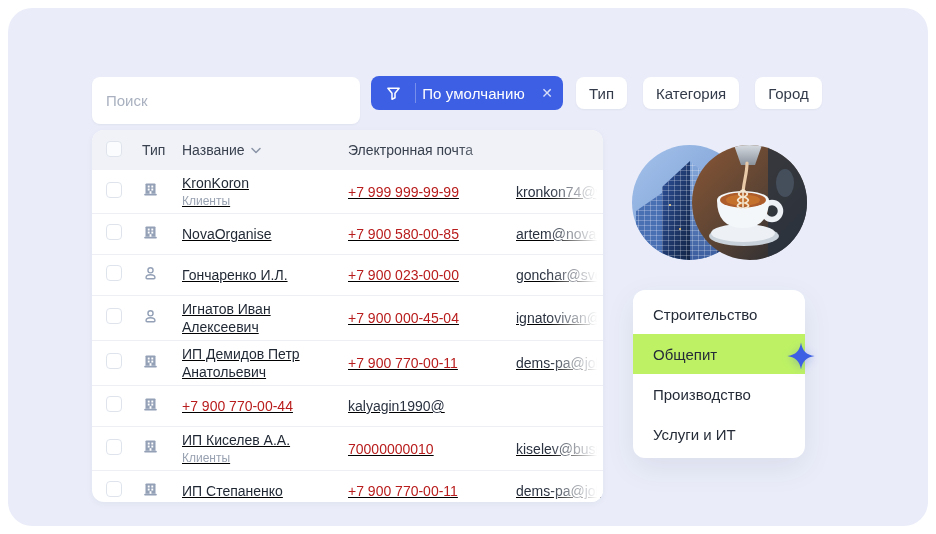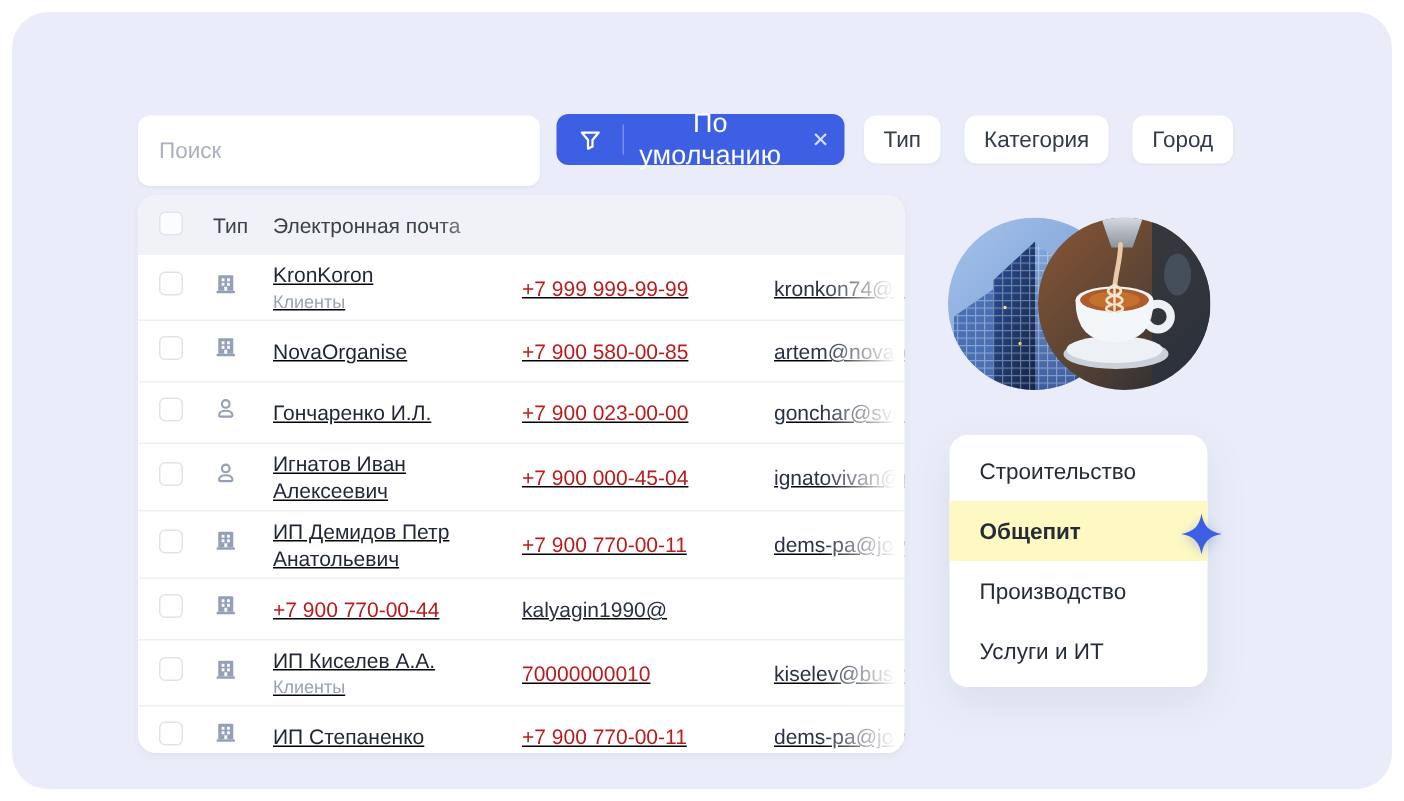--- a/index.html
+++ b/index.html
@@ -9,21 +9,21 @@
 
   
   .search-input { position:absolute; left:92px; top:77px; width:268px; height:47px; border:none; outline:none;
     border-radius:8px; background:#ffffff; padding:0 14px; font-size:15px; color:#2A3240;
     box-shadow:0 1px 2px rgba(25,35,60,.05); font-family:inherit; }
   .search-input::placeholder { color:#A9B1C0; }
   .chip { position:absolute; left:371px; top:76px; width:192px; height:34px; background:#3D5FE3; border-radius:8px;
     display:flex; align-items:center; color:#fff; }
   .chip-funnel { width:44px; display:flex; justify-content:center; align-items:center; cursor:pointer; }
   .chip-divider { width:1px; height:20px; background:rgba(255,255,255,.3); }
-  .chip-label { flex:1; text-align:center; font-size:18px; font-weight:500; letter-spacing:.1px; }
+  .chip-label { flex:1; text-align:center; font-size:15px; font-weight:500; letter-spacing:.1px; }
   .chip-close { width:32px; display:flex; justify-content:center; align-items:center; cursor:pointer;
     color:rgba(255,255,255,.8); font-size:14px; font-weight:700; }
   .filter-buttons { position:absolute; left:576px; top:77px; display:flex; gap:16px; }
   .fbtn { height:32px; padding:0 13px; border:none; border-radius:8px; background:#ffffff; color:#333B4A;
     font-size:15px; font-family:inherit; box-shadow:0 1px 2px rgba(25,35,60,.05); cursor:pointer; white-space:nowrap; }
 
   
   .table-card { position:absolute; left:92px; top:130px; width:511px; height:372px; background:#ffffff;
     border-radius:12px; overflow:hidden; box-shadow:0 2px 6px rgba(23,34,63,.05); }
   .thead, .trow { display:grid; grid-template-columns:36px 40px 166px 168px 1fr; padding-left:14px; align-items:center; }
@@ -47,21 +47,21 @@
     background:linear-gradient(90deg, rgba(255,255,255,0), #FFFFFF 90%); pointer-events:none; }
   .icon { display:inline-flex; }
 
   
   .avatar { position:absolute; width:115px; height:115px; border-radius:50%; overflow:hidden; }
   .avatar-building { left:632px; top:145px; z-index:1; }
   .avatar-coffee { left:692px; top:145px; z-index:2; }
   .dropdown { position:absolute; left:633px; top:290px; width:172px; background:#ffffff; border-radius:12px;
     padding:4px 0; box-shadow:0 10px 30px rgba(30,40,80,.08); }
   .dd-item { height:40px; display:flex; align-items:center; padding:0 20px; font-size:15px; color:#252C38; cursor:pointer; }
-  .dd-item.active { background:#fef9c3;font-weight:bold; }
+  .dd-item.active { background:#bef264; }
   .sparkle { position:absolute; left:786px; top:341px; width:30px; height:30px; z-index:3;
     filter:drop-shadow(0 2px 4px rgba(61,95,227,.35)); pointer-events:none; }
 </style>
 </head>
 <body>
 
 <div class="canvas">
   <div class="panel"></div>
 
   <input class="search-input" type="text" placeholder="Поиск" style="">
@@ -78,20 +78,28 @@
   <div class="filter-buttons">
     <button class="fbtn">Тип</button>
     <button class="fbtn">Категория</button>
     <button class="fbtn">Город</button>
   </div>
 
   <div class="table-card">
     <div class="thead">
       <div><span class="checkbox"></span></div>
       <div>Тип</div>
+      <div class="th-name">
+        <span>Название</span>
+        <span class="icon">
+          <svg width="10" height="7" viewBox="0 0 10 7">
+              <path d="M1 1.5l4 4 4-4" stroke="#8A94A6" stroke-width="1.5" fill="none" stroke-linecap="round" stroke-linejoin="round"></path>
+            </svg>
+        </span>
+      </div>
       <div class="th-email">Электронная почта</div>
     </div>
     <div id="rows">
   <div class="trow">
     <div><span class="checkbox"></span></div>
     <div>
       <span class="icon tpl-building">
         <svg width="17" height="17" viewBox="0 0 18 18">
           <path fill="#93A0B6" d="M4.6 2.6h8.8c.5 0 .9.4.9.9v10h-10.6v-10c0-.5.4-.9.9-.9z"></path>
           <rect x="2.6" y="13.5" width="12.8" height="1.9" rx=".4" fill="#93A0B6"></rect>

